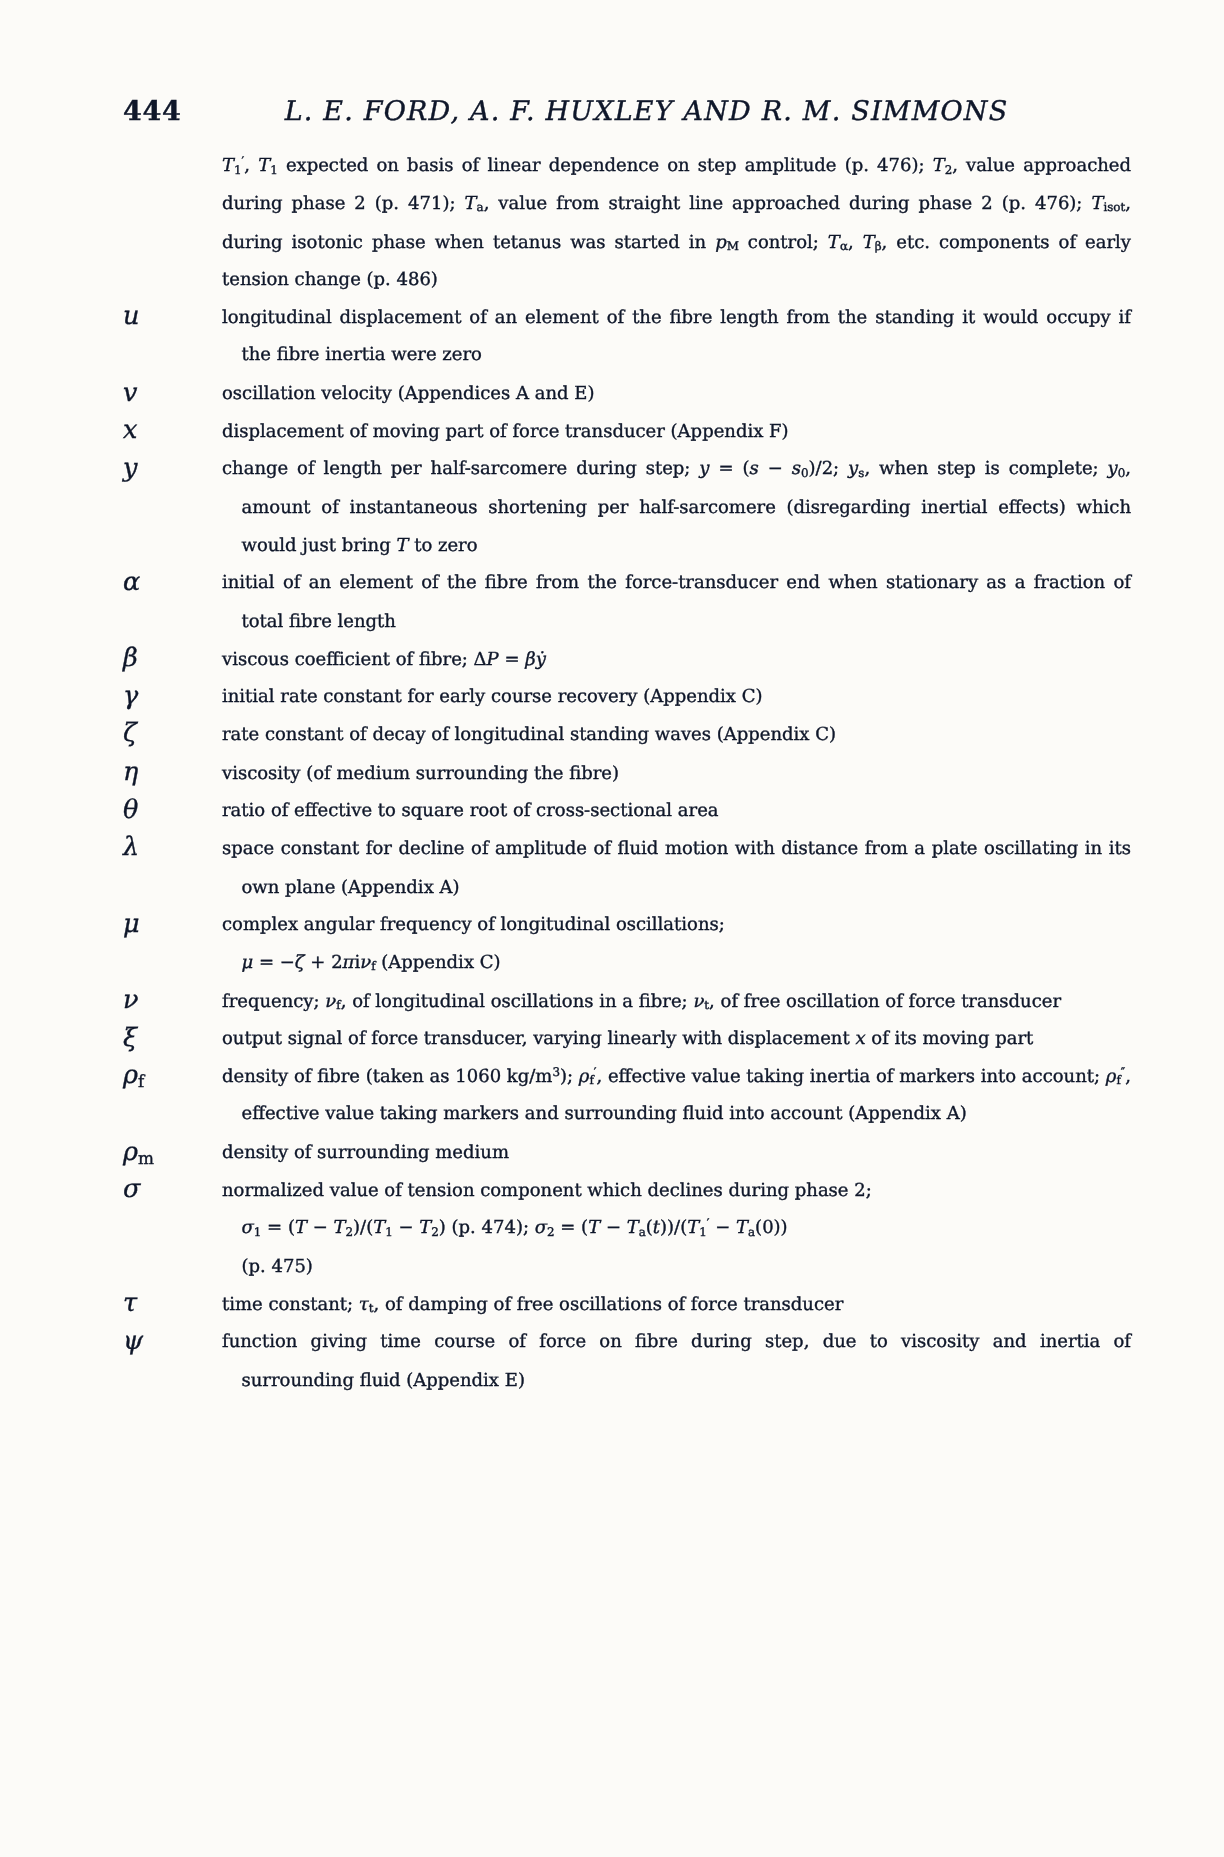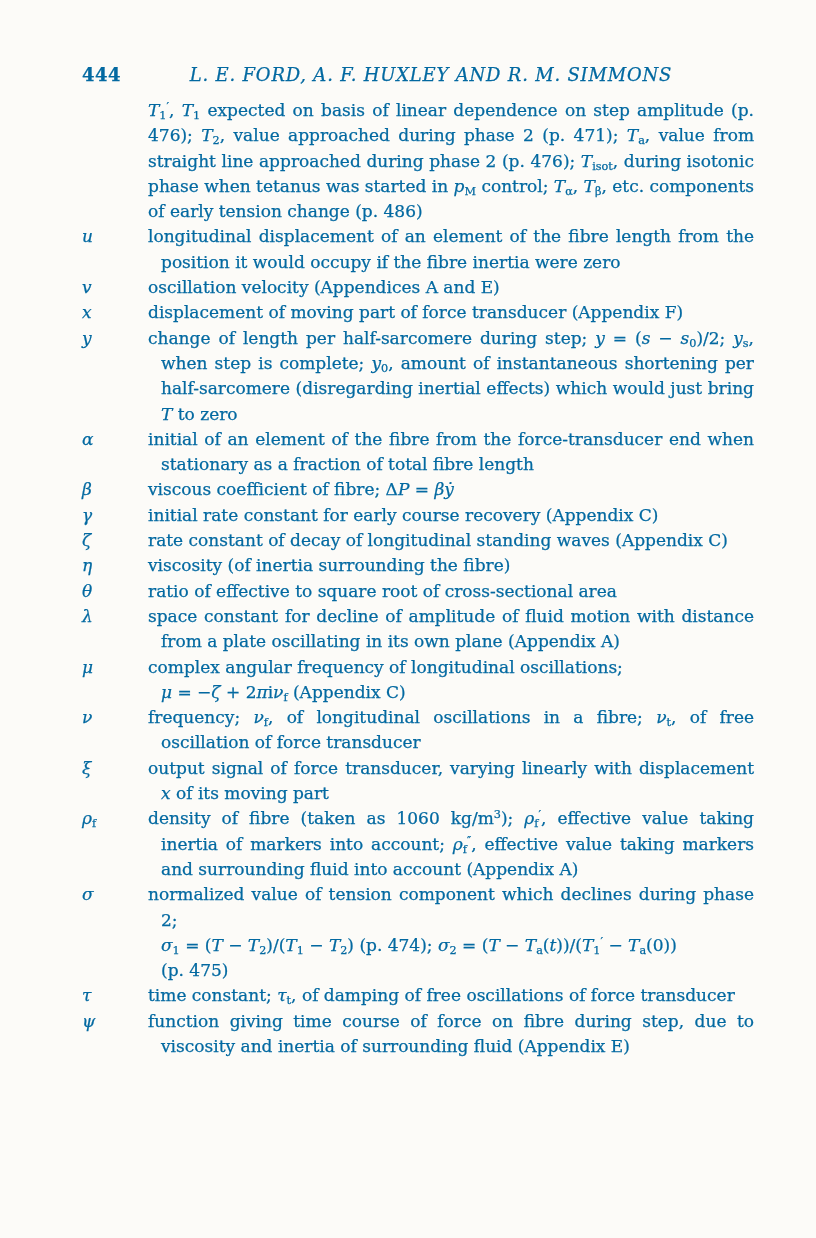--- a/index.html
+++ b/index.html
@@ -6,21 +6,21 @@
     margin: 0;
     padding: 0;
     background: #e9e9e9;
   }
   .page {
     position: relative;
     width: 816px;
     height: 1238px;
     background: #fcfbf8;
     font-family: "DejaVu Serif", "Liberation Serif", serif;
-    color: #0369a1;
+    color: #0f172a;
     overflow: hidden;
     -webkit-text-stroke: 0.25px;
   }
   .content {
     position: absolute;
     left: 82px;
     top: 64px;
     width: 672px;
   }
   .pagehead {
@@ -48,21 +48,21 @@
     display: flex;
     align-items: flex-start;
   }
   .entry .sym {
     flex: 0 0 66px;
     font-size: 17px;
     line-height: 25.3px;
   }
   .entry .def {
     flex: 1;
-    font-size: 17px;
+    font-size: 12px;
     line-height: 25.3px;
     text-align: justify;
     padding-left: 13px;
     text-indent: -13px;
   }
   .entry .def.flush {
     padding-left: 0;
     text-indent: 0;
   }
   sub, sup {
@@ -84,21 +84,21 @@
     </div>
 
     <div class="glossary">
   <div class="entry">
     <span class="sym"></span>
     <span class="def flush"><i>T</i><sub>1</sub><sup>′</sup>, <i>T</i><sub>1</sub> expected on basis of linear dependence on step amplitude (p. 476); <i>T</i><sub>2</sub>, value approached during phase 2 (p. 471); <i>T</i><sub>a</sub>, value from straight line approached during phase 2 (p. 476); <i>T</i><sub>isot</sub>, during isotonic phase when tetanus was started in <i>p</i><sub>M</sub> control; <i>T</i><sub>α</sub>, <i>T</i><sub>β</sub>, etc. components of early tension change (p. 486)</span>
   </div>
 
   <div class="entry">
     <span class="sym"><i>u</i></span>
-    <span class="def">longitudinal displacement of an element of the fibre length from the position it would occupy if the fibre inertia were zero</span>
+    <span class="def">longitudinal displacement of an element of the fibre length from the standing it would occupy if the fibre inertia were zero</span>
   </div>
 
   <div class="entry">
     <span class="sym"><i>v</i></span>
     <span class="def">oscillation velocity (Appendices A and E)</span>
   </div>
 
   <div class="entry">
     <span class="sym"><i>x</i></span>
     <span class="def">displacement of moving part of force transducer (Appendix F)</span>
@@ -124,21 +124,21 @@
     <span class="def">initial rate constant for early course recovery (Appendix C)</span>
   </div>
 
   <div class="entry">
     <span class="sym"><i>ζ</i></span>
     <span class="def">rate constant of decay of longitudinal standing waves (Appendix C)</span>
   </div>
 
   <div class="entry">
     <span class="sym"><i>η</i></span>
-    <span class="def">viscosity (of inertia surrounding the fibre)</span>
+    <span class="def">viscosity (of medium surrounding the fibre)</span>
   </div>
 
   <div class="entry">
     <span class="sym"><i>θ</i></span>
     <span class="def">ratio of effective to square root of cross-sectional area</span>
   </div>
 
   <div class="entry">
     <span class="sym"><i>λ</i></span>
     <span class="def">space constant for decline of amplitude of fluid motion with distance from a plate oscillating in its own plane (Appendix A)</span>
@@ -157,20 +157,24 @@
   <div class="entry">
     <span class="sym"><i>ξ</i></span>
     <span class="def">output signal of force transducer, varying linearly with displacement <i>x</i> of its moving part</span>
   </div>
 
   <div class="entry">
     <span class="sym"><i>ρ</i><sub>f</sub></span>
     <span class="def">density of fibre (taken as 1060 kg/m<sup>3</sup>); <i>ρ</i><sub>f</sub><sup>′</sup>, effective value taking inertia of markers into account; <i>ρ</i><sub>f</sub><sup>″</sup>, effective value taking markers and surrounding fluid into account (Appendix A)</span>
   </div>
 
+  <div class="entry">
+    <span class="sym"><i>ρ</i><sub>m</sub></span>
+    <span class="def">density of surrounding medium</span>
+  </div>
 
   <div class="entry">
     <span class="sym"><i>σ</i></span>
     <span class="def">normalized value of tension component which declines during phase 2;<br><i>σ</i><sub>1</sub> = (<i>T</i> − <i>T</i><sub>2</sub>)/(<i>T</i><sub>1</sub> − <i>T</i><sub>2</sub>)  (p.  474);   <i>σ</i><sub>2</sub> = (<i>T</i> − <i>T</i><sub>a</sub>(<i>t</i>))/(<i>T</i><sub>1</sub><sup>′</sup> − <i>T</i><sub>a</sub>(0))<br>(p. 475)</span>
   </div>
 
   <div class="entry">
     <span class="sym"><i>τ</i></span>
     <span class="def">time constant; <i>τ</i><sub>t</sub>, of damping of free oscillations of force transducer</span>
   </div>

